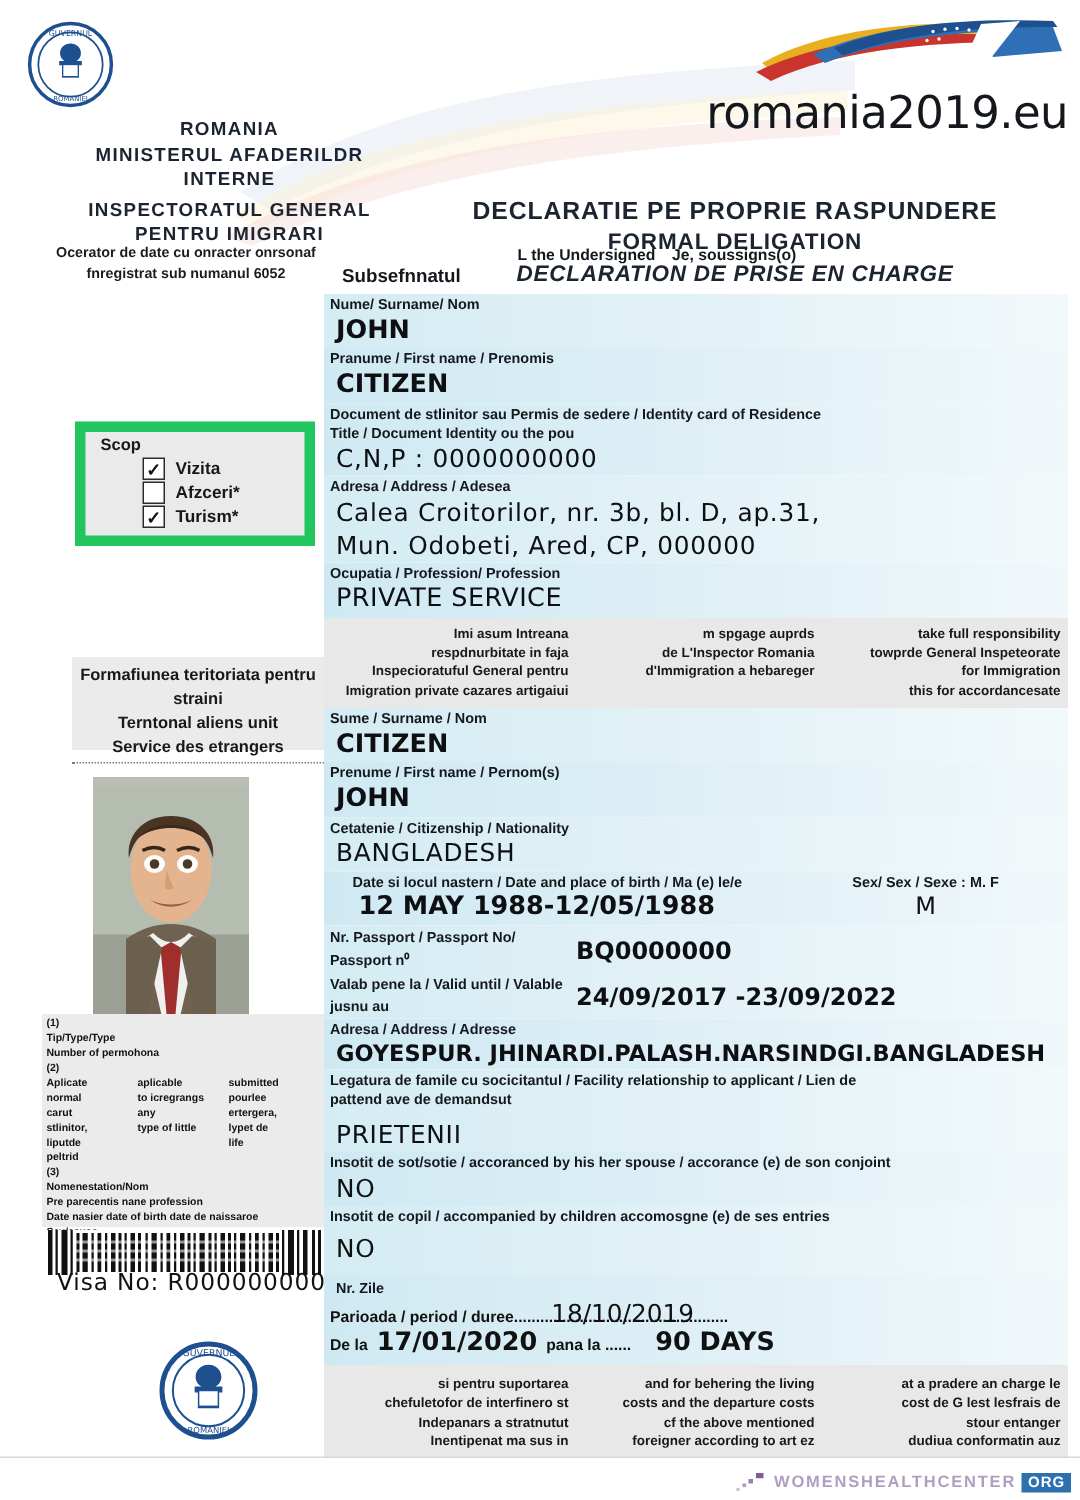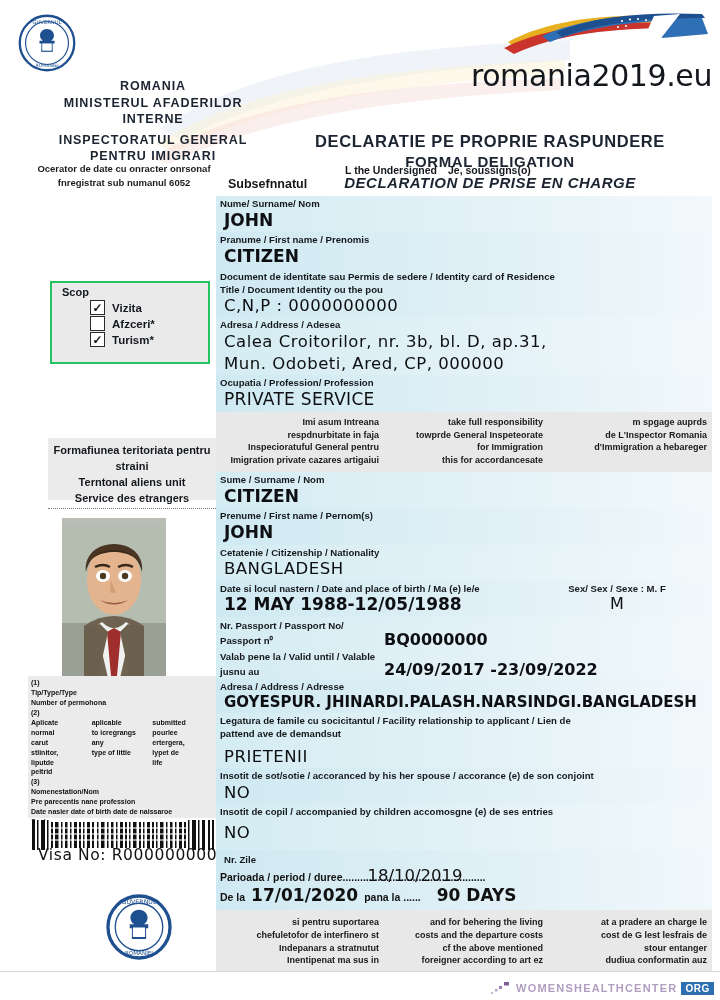--- a/index.html
+++ b/index.html
@@ -60,34 +60,34 @@
   .val { font-size: 16px; font-weight: 700; color: #0d0f12; padding: 0 0 1px 8px; line-height: 1.28;
          font-family: "DejaVu Sans", sans-serif; }
   .val.light { font-weight: 400; font-size: 16.5px; letter-spacing:.5px; }
   .val.med { font-weight: 400; font-size: 17px; letter-spacing: .3px; }
   .val.big { font-size: 17px; font-weight: 700; }
 
   
   .notes { display: flex; background: #e8e8e8; padding: 4px 2px 5px; }
   .notes .col { flex: 1; text-align: right; font-size: 9px; line-height: 1.42; color: #17191c; font-weight: 600; padding: 0 3px; }
 
-  .row2 { display: flex; align-items: flex-start; }
+  .row2 { display: flex; align-items: flex-start; margin-left: 15px; }
   .row2 .left { flex: 1; }
   .row2 .right { width: 190px; text-align: center; }
   .sex-lbl { font-size: 9.6px; font-weight: 600; color:#15191d; padding-top: 1px; }
   .sex-val { font-size: 16px; color:#0d0f12; font-family:"DejaVu Sans", sans-serif; }
 
-  .pass-row { display: flex; align-items: flex-end; }
+  .pass-row { display: flex; align-items: center; }
   .pass-row .pl { font-size: 9.6px; font-weight: 600; color:#15191d; padding-left: 4px; width: 168px; line-height: 1.6; }
   .pass-row .pv { font-size: 16px; font-weight: 700; color:#0d0f12; font-family:"DejaVu Sans", sans-serif; }
 
   
   .scop-box {
     position: absolute; left: 50px; top: 281px; width: 160px; height: 83px;
-    background: #eaeaea; border: 2px solid #22c55e;
+    background: #eaeaea; border: 7px solid #22c55e;
   }
   .scop-title { font-size: 11px; font-weight: 600; color:#15191d; padding: 3px 0 1px 10px; }
   .chk-row { display: flex; align-items: center; margin: 1px 0 1px 38px; }
   .chk {
     width: 15px; height: 15px; background: #fff; border: 1.4px solid #2a2a2a;
     display:flex; align-items:center; justify-content:center;
     font-size: 12px; line-height: 1; color:#111; font-weight: 700;
   }
   .chk-lbl { font-size: 11.5px; font-weight: 600; color:#15191d; margin-left: 7px; }
 
@@ -362,21 +362,21 @@
       <div class="val big">JOHN</div>
     </div>
 
     <div class="fld alt">
       <div class="lbl">Pranume / First name / Prenomis</div>
       <div class="val big">CITIZEN</div>
     </div>
 
 
     <div class="fld alt">
-      <div class="lbl">Document de identitate sau Permis de sedere / Identity card of Residence</div>
+      <div class="lbl">Document de stlinitor sau Permis de sedere / Identity card of Residence</div>
       <div class="lbl">Title / Document Identity ou the pou</div>
       <div class="val light">C,N,P : 0000000000</div>
     </div>
 
     <div class="fld">
       <div class="lbl">Adresa / Address / Adesea</div>
       <div class="val light">Calea Croitorilor, nr. 3b, bl. D, ap.31,</div>
       <div class="val light">Mun. Odobeti, Ared, CP, 000000</div>
     </div>
 
@@ -386,29 +386,29 @@
     </div>
 
     <div class="notes">
       <div class="col">
         <div>Imi asum Intreana</div>
         <div>respdnurbitate in faja</div>
         <div>Inspecioratuful General pentru</div>
         <div>Imigration private cazares artigaiui</div>
       </div>
       <div class="col">
+        <div>m spgage auprds</div>
+        <div>de L'Inspector Romania</div>
+        <div>d'Immigration a hebareger</div>
+      </div>
+      <div class="col">
         <div>take full responsibility</div>
         <div>towprde General Inspeteorate</div>
         <div>for Immigration</div>
         <div>this for accordancesate</div>
-      </div>
-      <div class="col">
-        <div>m spgage auprds</div>
-        <div>de L'Inspector Romania</div>
-        <div>d'Immigration a hebareger</div>
       </div>
     </div>
 
     <div class="fld">
       <div class="lbl">Sume / Surname / Nom</div>
       <div class="val big">CITIZEN</div>
     </div>
 
     <div class="fld alt">
       <div class="lbl">Prenume / First name / Pernom(s)</div>

